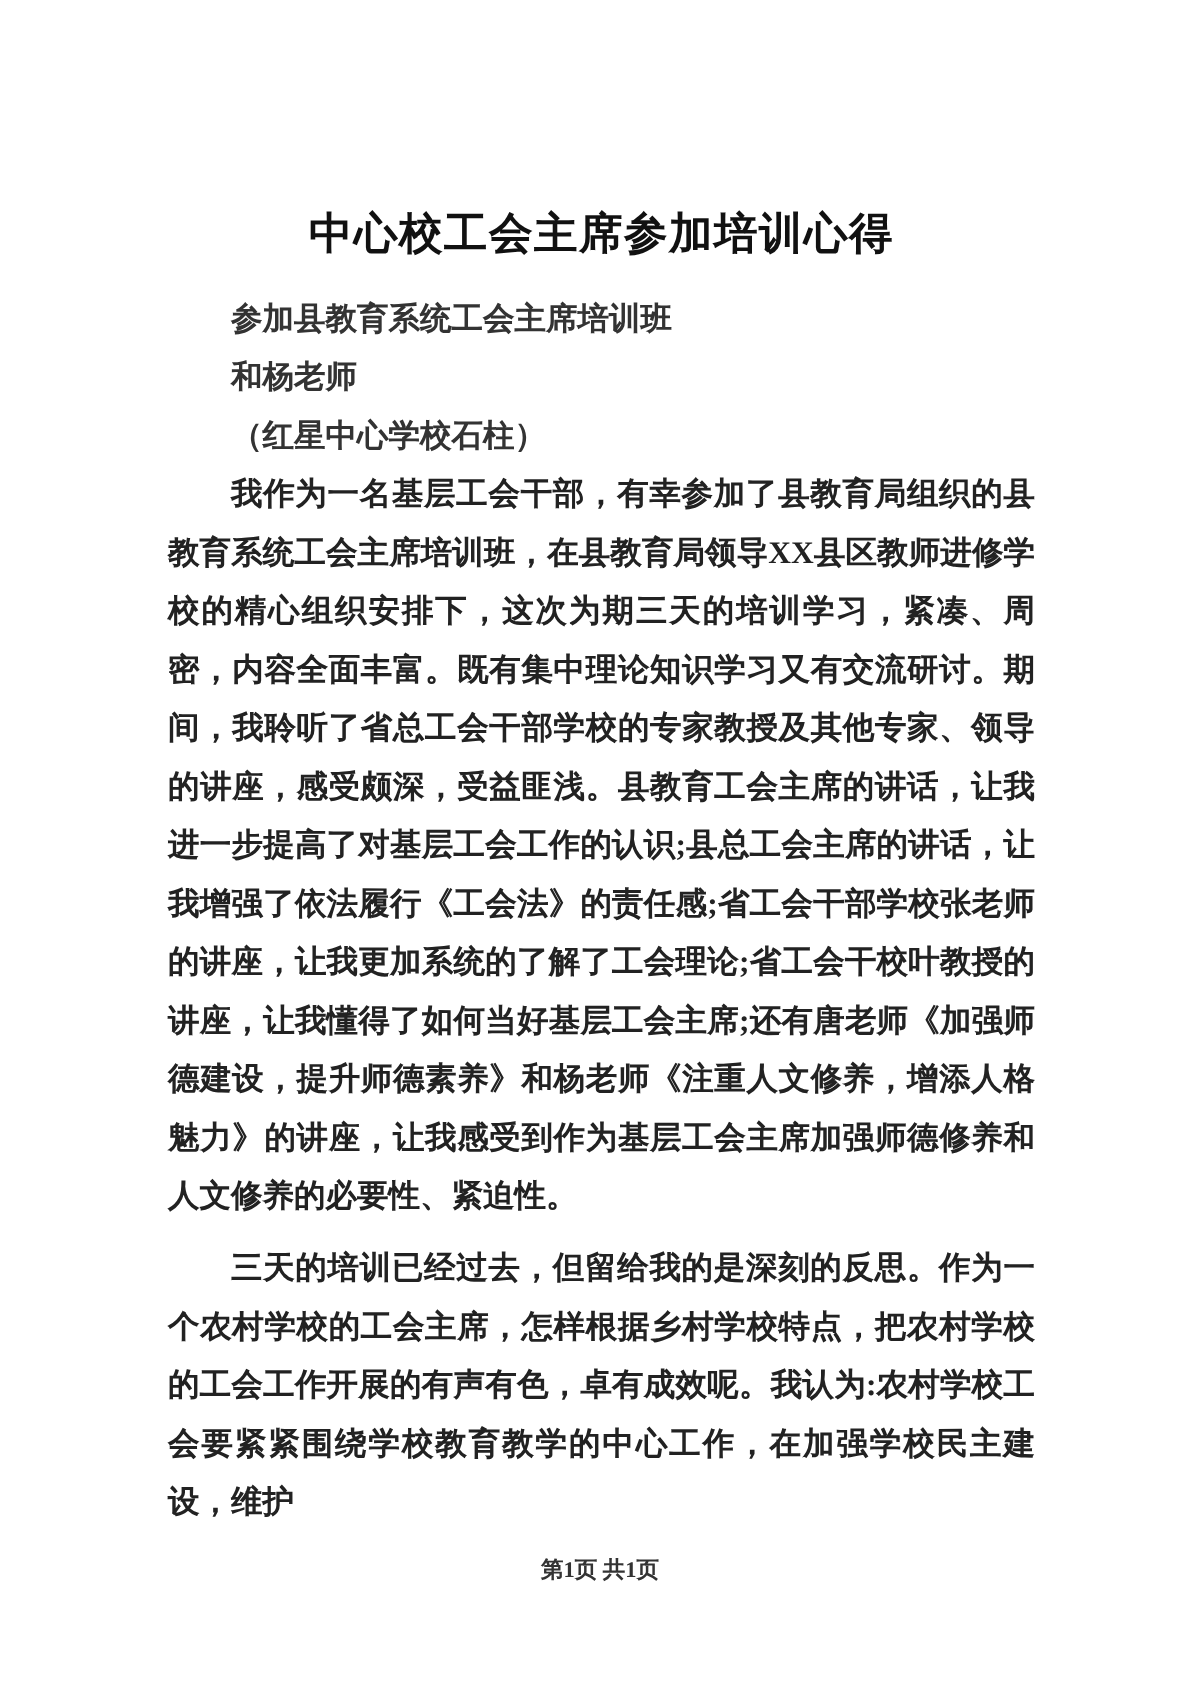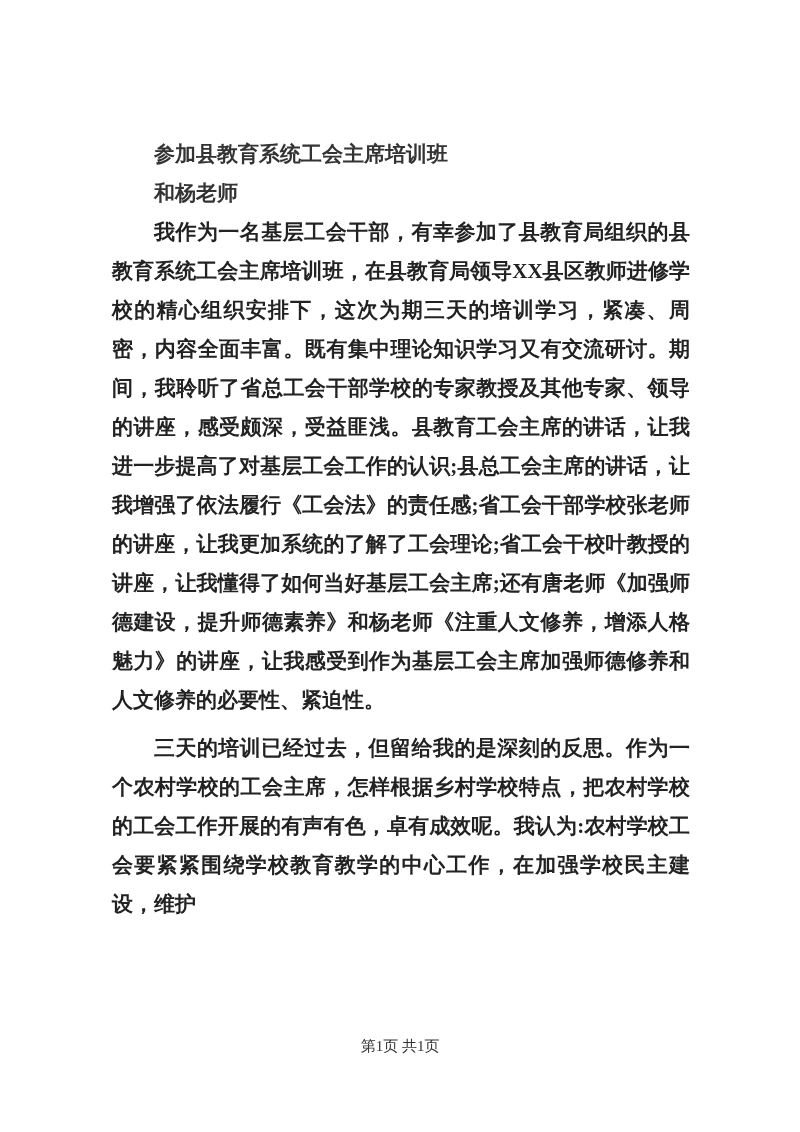--- a/index.html
+++ b/index.html
@@ -48,32 +48,34 @@
   .body-para + .body-para {
     margin-top: 9px;
   }
   .footer {
     position: absolute;
     left: 0;
     right: 0;
     bottom: 76px;
     text-align: center;
     font-size: 15px;
-    font-weight: 400;
+    font-weight: 700;
     color: #333333;
   }
 </style>
 </head>
 <body>
 
 <div class="page">
+  <h1 class="title">中心校工会主席参加培训心得</h1>
 
   <p class="intro">参加县教育系统工会主席培训班</p>
 
   <p class="intro">和杨老师</p>
 
+  <p class="intro">（红星中心学校石柱）</p>
 
   <p class="body-para">我作为一名基层工会干部，有幸参加了县教育局组织的县教育系统工会主席培训班，在县教育局领导XX县区教师进修学校的精心组织安排下，这次为期三天的培训学习，紧凑、周密，内容全面丰富。既有集中理论知识学习又有交流研讨。期间，我聆听了省总工会干部学校的专家教授及其他专家、领导的讲座，感受颇深，受益匪浅。县教育工会主席的讲话，让我进一步提高了对基层工会工作的认识;县总工会主席的讲话，让我增强了依法履行《工会法》的责任感;省工会干部学校张老师的讲座，让我更加系统的了解了工会理论;省工会干校叶教授的讲座，让我懂得了如何当好基层工会主席;还有唐老师《加强师德建设，提升师德素养》和杨老师《注重人文修养，增添人格魅力》的讲座，让我感受到作为基层工会主席加强师德修养和人文修养的必要性、紧迫性。</p>
 
   <p class="body-para">三天的培训已经过去，但留给我的是深刻的反思。作为一个农村学校的工会主席，怎样根据乡村学校特点，把农村学校的工会工作开展的有声有色，卓有成效呢。我认为:农村学校工会要紧紧围绕学校教育教学的中心工作，在加强学校民主建设，维护</p>
 
   <div class="footer">第1页 共1页</div>
 </div>
 
 </body></html>

